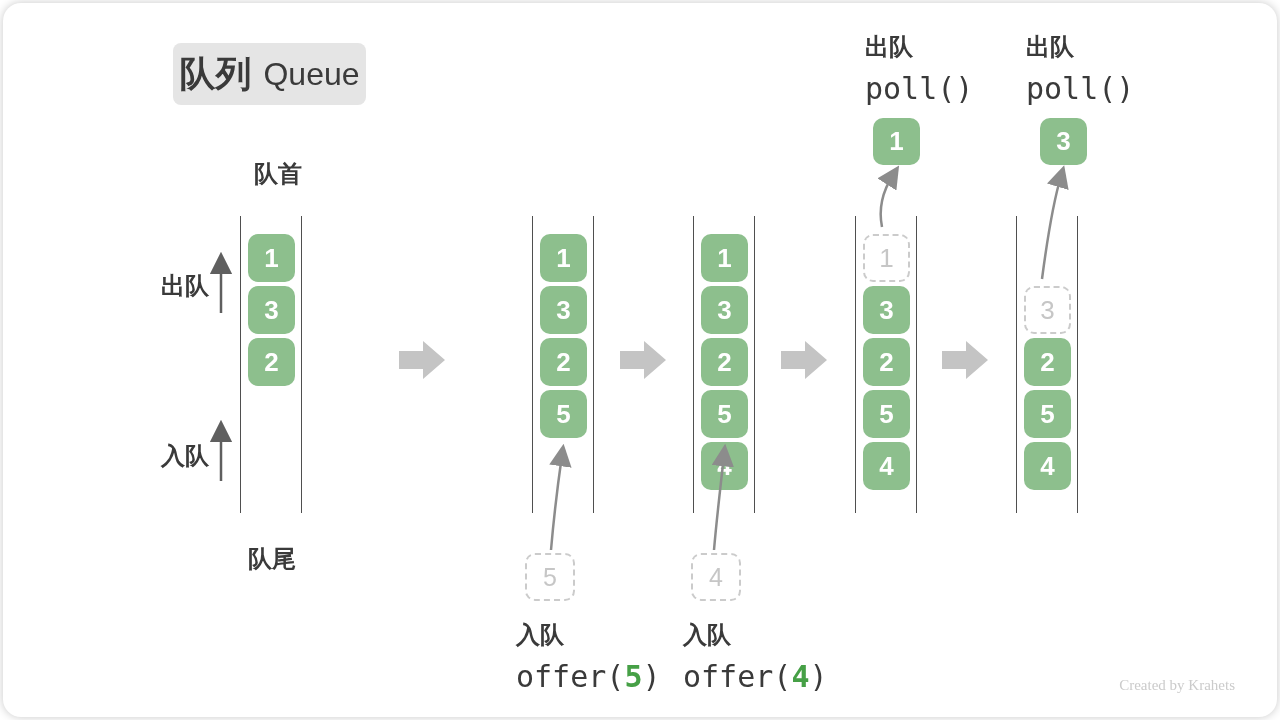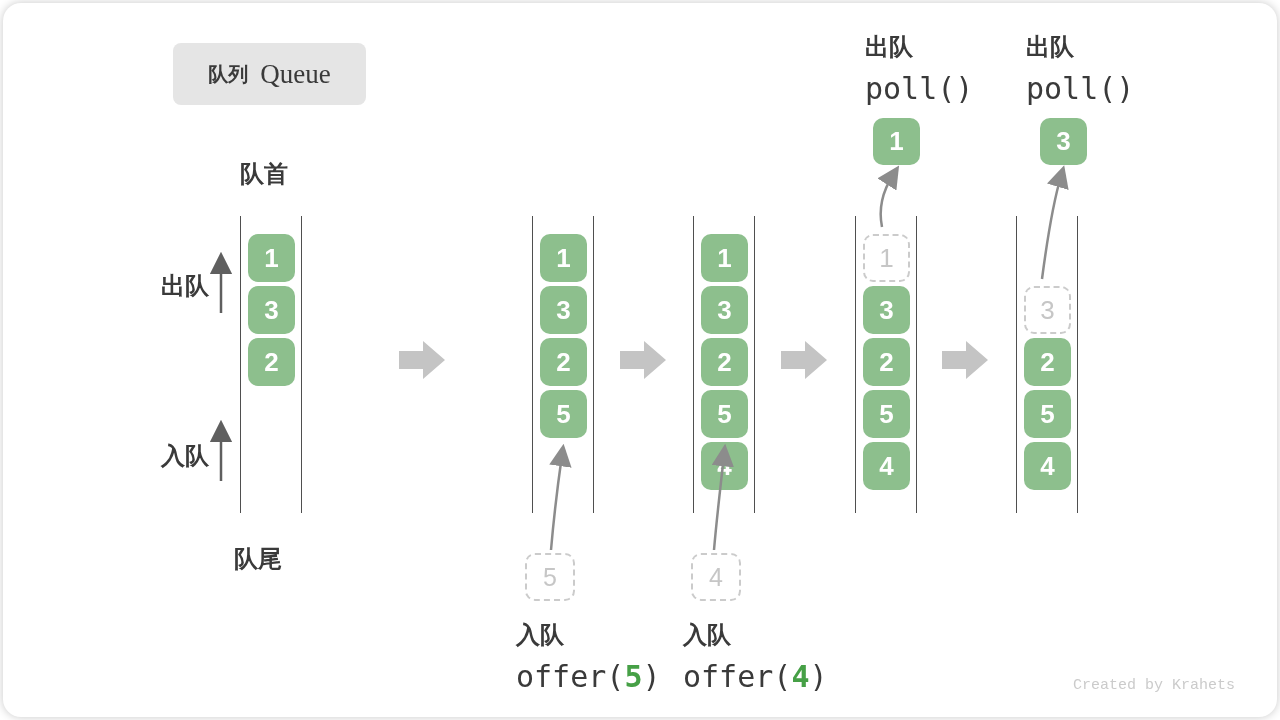--- a/index.html
+++ b/index.html
@@ -6,27 +6,27 @@
   html,body { width:1280px; height:720px; background:#ffffff; overflow:hidden;
               font-family:"Liberation Sans","DejaVu Sans",sans-serif; color:#3a3a3a; }
   .canvas { position:absolute; left:3px; top:3px; width:1274px; height:714px;
             background:#ffffff; border-radius:18px;
             box-shadow:0 0 10px rgba(0,0,0,0.22); }
 
   
   .title-box { position:absolute; left:170px; top:40px; width:193px; height:62px;
                background:#e5e5e5; border-radius:8px; display:flex; align-items:center;
                justify-content:center; gap:12px; }
-  .title-zh { font-size:20px; font-weight:700; color:#3a3a3a; }
-  .title-en { font-family:Liberation Serif, serif;
-              font-size:27px; color:#3a3a3a; }
+  .title-zh { font-size:36px; font-weight:700; color:#3a3a3a; }
+  .title-en { font-family:Liberation Sans, sans-serif;
+              font-size:32px; color:#3a3a3a; }
 
   
   .lbl { position:absolute; font-size:24px; font-weight:700; color:#3a3a3a; }
-  .lbl.center { width:62px; text-align:left; }
+  .lbl.center { width:62px; text-align:right; }
   .lbl.right { width:66px; text-align:right; }
 
   
   .queue { position:absolute; top:213px; width:62px; height:297px;
            border-left:1.5px solid #4f4f4f; border-right:1.5px solid #4f4f4f; }
   .cell { position:absolute; left:7px; width:47px; height:48px; border-radius:10px;
           display:flex; align-items:center; justify-content:center;
           font-size:26px; font-weight:600; }
   .cell.solid { background:#8dbf8d; color:#ffffff; }
   .cell.dashed { border:2px dashed #cbcbcb; color:#c6c6c6; background:transparent;
@@ -42,21 +42,21 @@
               justify-content:center; font-size:25px; }
 
   
   .op { position:absolute; }
   .op-zh { font-size:24px; font-weight:700; color:#3a3a3a; margin-bottom:8px; }
   .op-code { font-family:"DejaVu Sans Mono","Liberation Mono",monospace;
              font-size:30px; color:#3a3a3a; }
   .op-code .green { color:#46a046; font-weight:700; }
 
   .watermark { position:absolute; right:42px; top:674px;
-               font-family:Liberation Mono, monospace;
+               font-family:Liberation Serif, serif;
                font-size:15px; color:#cbcbcb; }
 
   svg.overlay { position:absolute; left:0; top:0; width:1280px; height:720px;
                 pointer-events:none; }
 </style>
 </head>
 <body>
 
 <div class="canvas">
 

